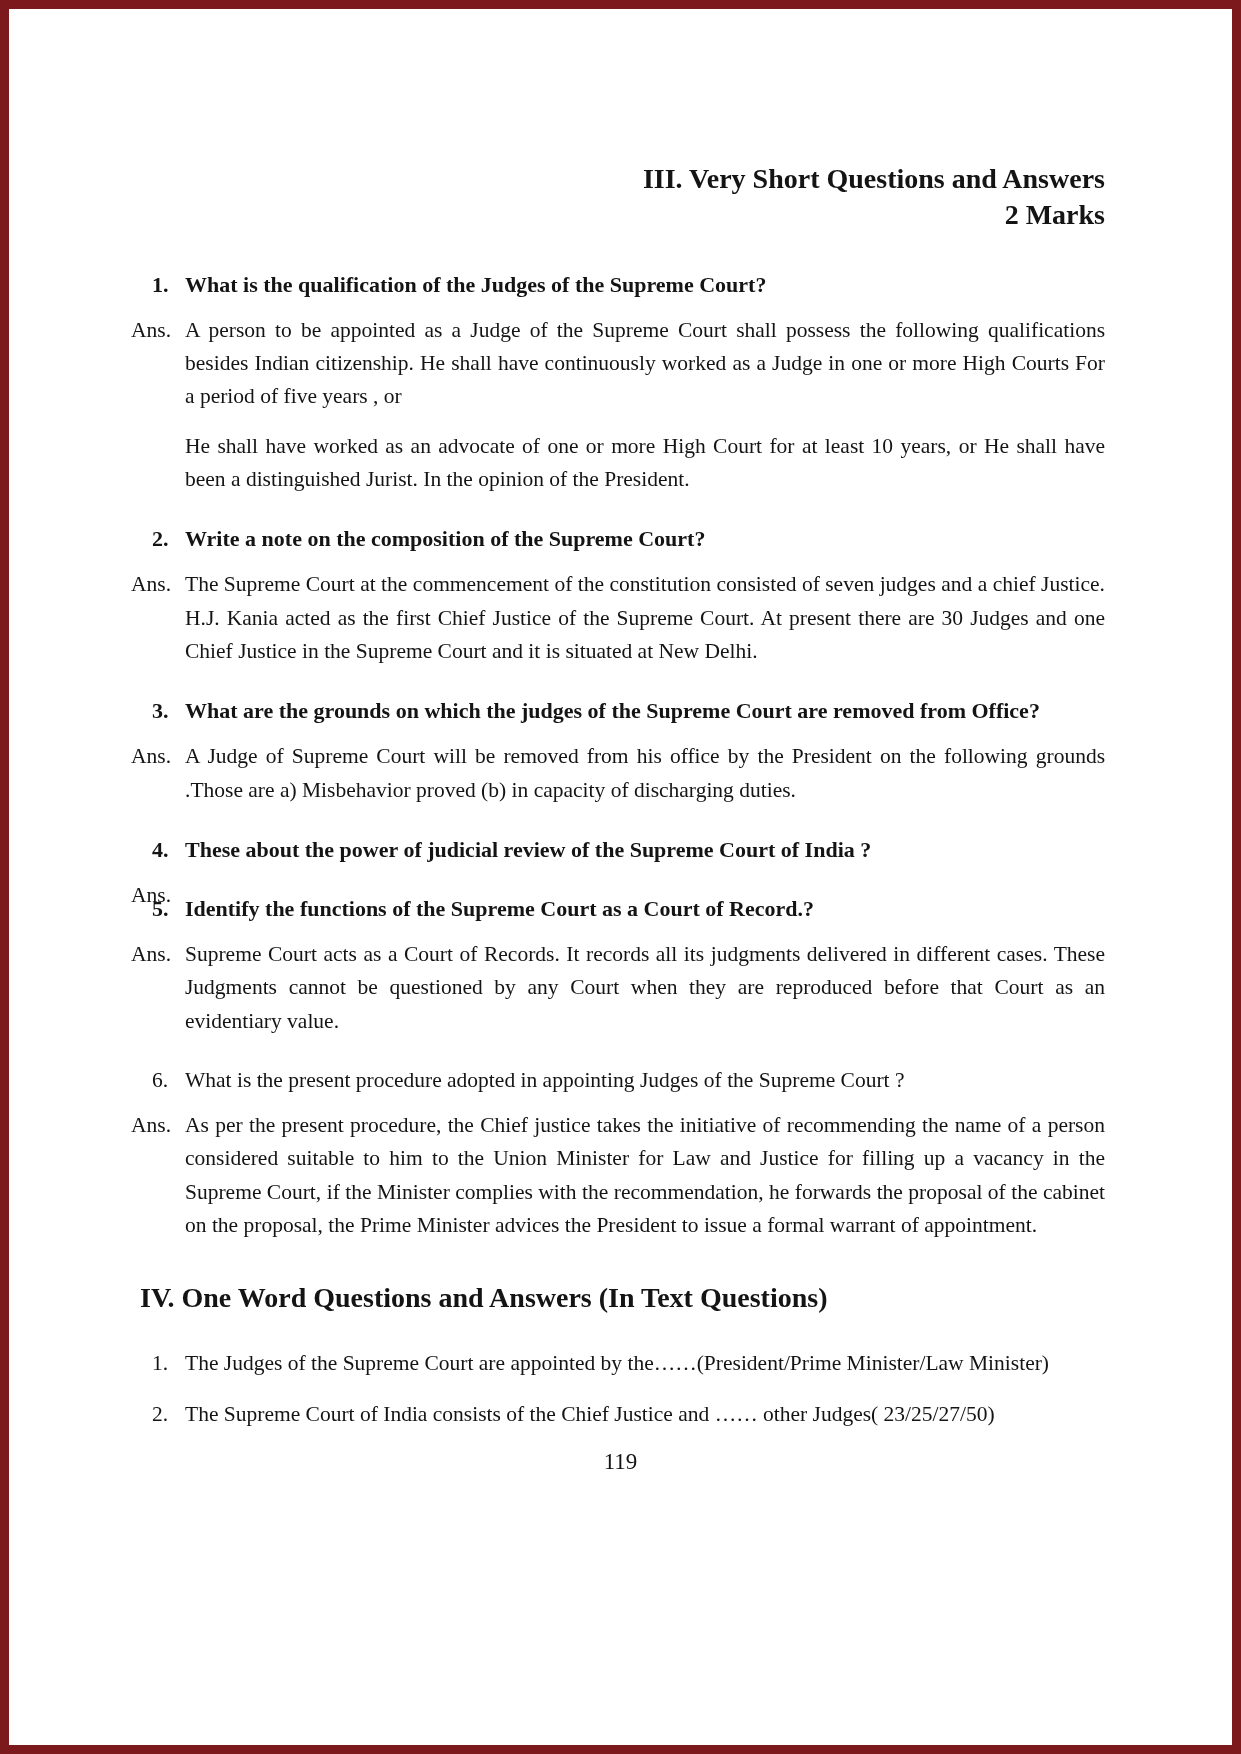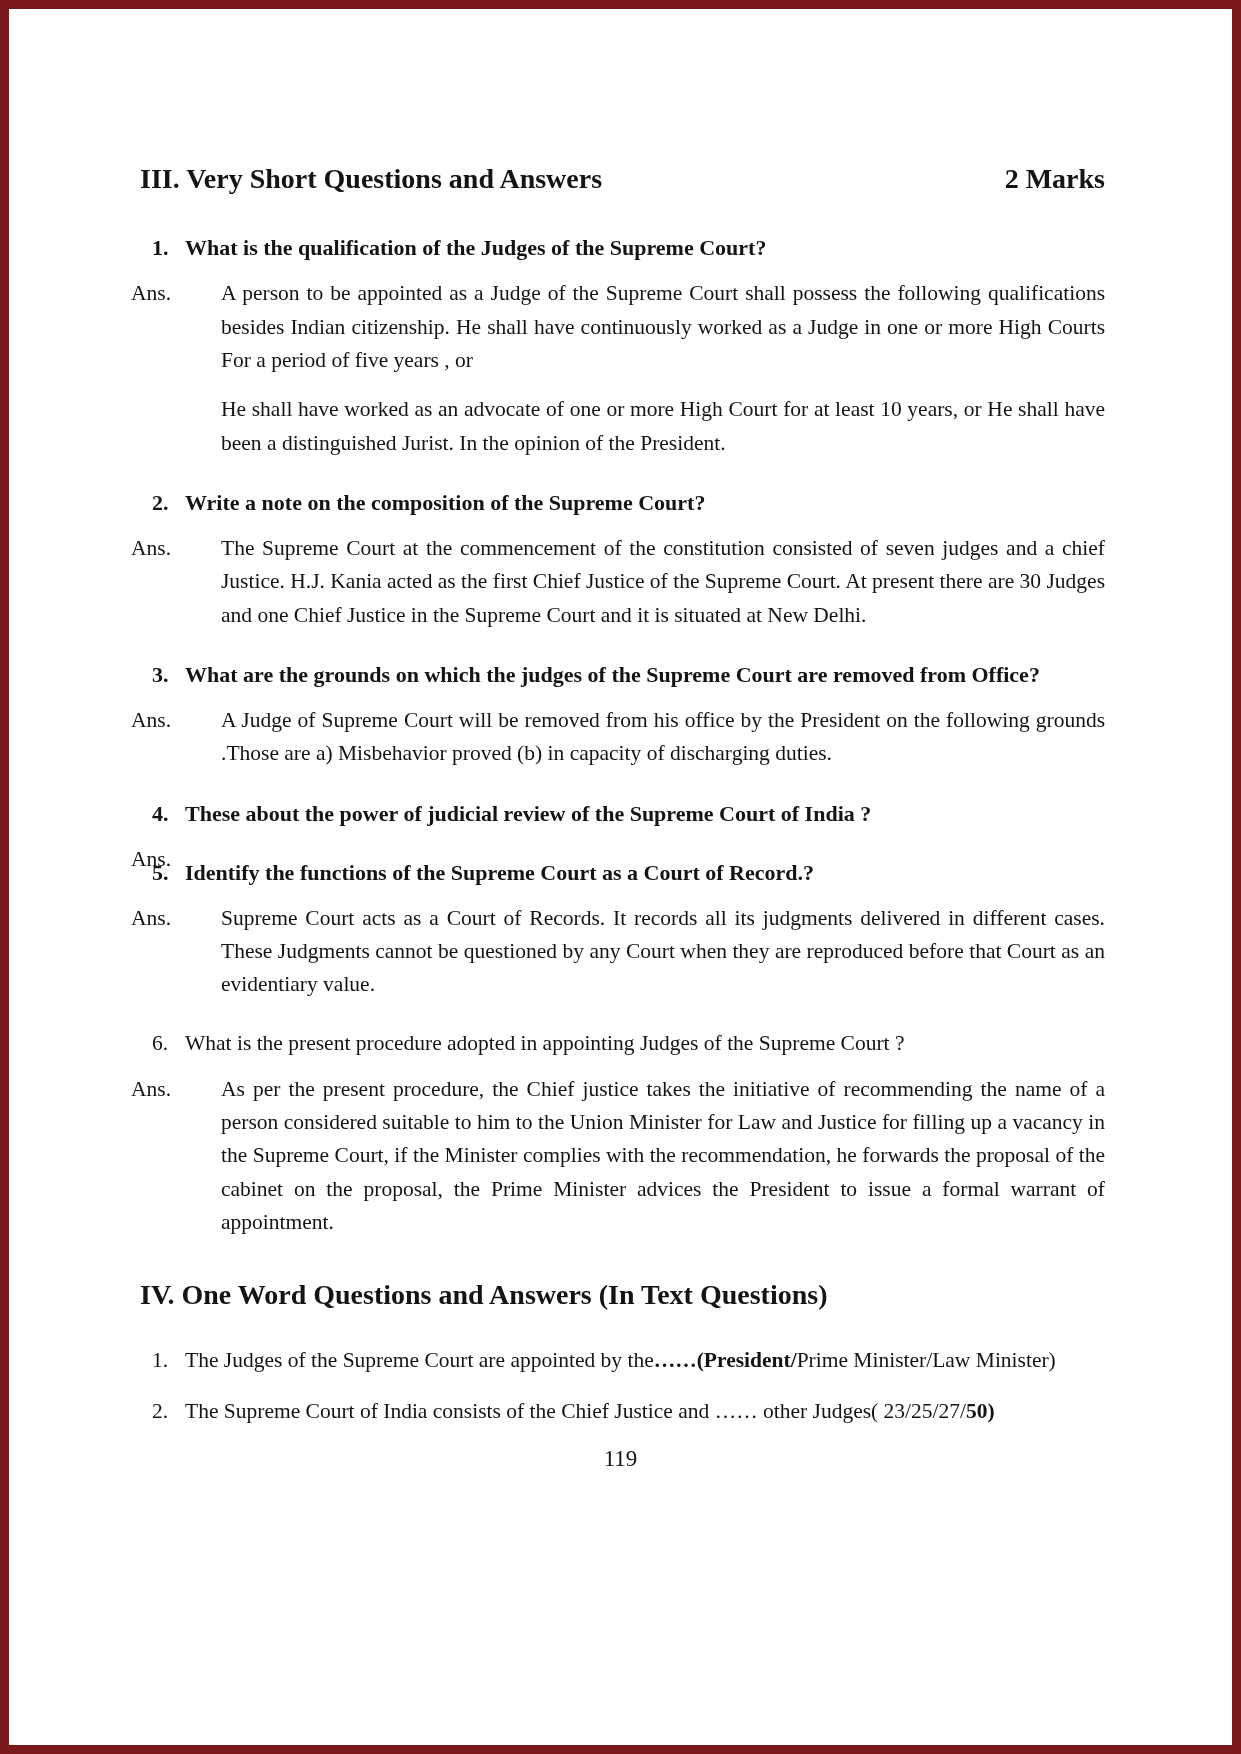--- a/index.html
+++ b/index.html
@@ -17,40 +17,41 @@
     box-sizing:border-box;
     pointer-events:none;
   }
   .content{
     position:absolute;
     top:161px; left:0; right:0;
   }
   .sec-header{
     display:flex;
     justify-content:space-between;
-    align-items:center;
+    align-items:flex-end;
     margin:0 136px 34px 140px;
     font-weight:bold;
     font-size:28px;
     line-height:1.3;
+    flex-direction:column;
   }
   .qa{ margin-bottom:26px; }
   .q-row{ position:relative; margin-bottom:13px; }
   .q-num{
     position:absolute; left:152px; top:0;
     font-weight:bold; font-size:22px; line-height:1.5;
   }
   .q-text{
     display:block;
     margin:0 136px 0 185px;
     font-weight:bold; font-size:22px; line-height:1.5;
     text-align:justify;
   }
   .qa.normal .q-num, .qa.normal .q-text{ font-weight:normal; font-size:21.5px; }
-  .ans-row{ position:relative;padding-left:36px; }
+  .ans-row{ position:relative; }
   .ans-label{
     position:absolute; left:131px; top:0;
     font-size:21.5px; line-height:1.55;
   }
   .ans-text{
     margin:0 136px 16px 185px;
     font-size:21.5px; line-height:1.55;
     text-align:justify;
     font-family:Liberation Serif, serif;
   }
@@ -64,21 +65,21 @@
   .ow-item{ position:relative; margin-bottom:18px; }
   .ow-num{
     position:absolute; left:152px; top:0;
     font-size:21.5px; line-height:1.55;
   }
   .ow-text{
     margin:0 136px 0 185px;
     font-size:21.5px; line-height:1.55;
     text-align:justify;
   }
-  .b{ font-weight:bold; }
+  .b{ font-weight:normal; }
   .page-number{
     text-align:center;
     font-size:23px;
     margin-top:14px;
   }
 </style>
 </head>
 <body>
 
 <div class="page-border"></div>

